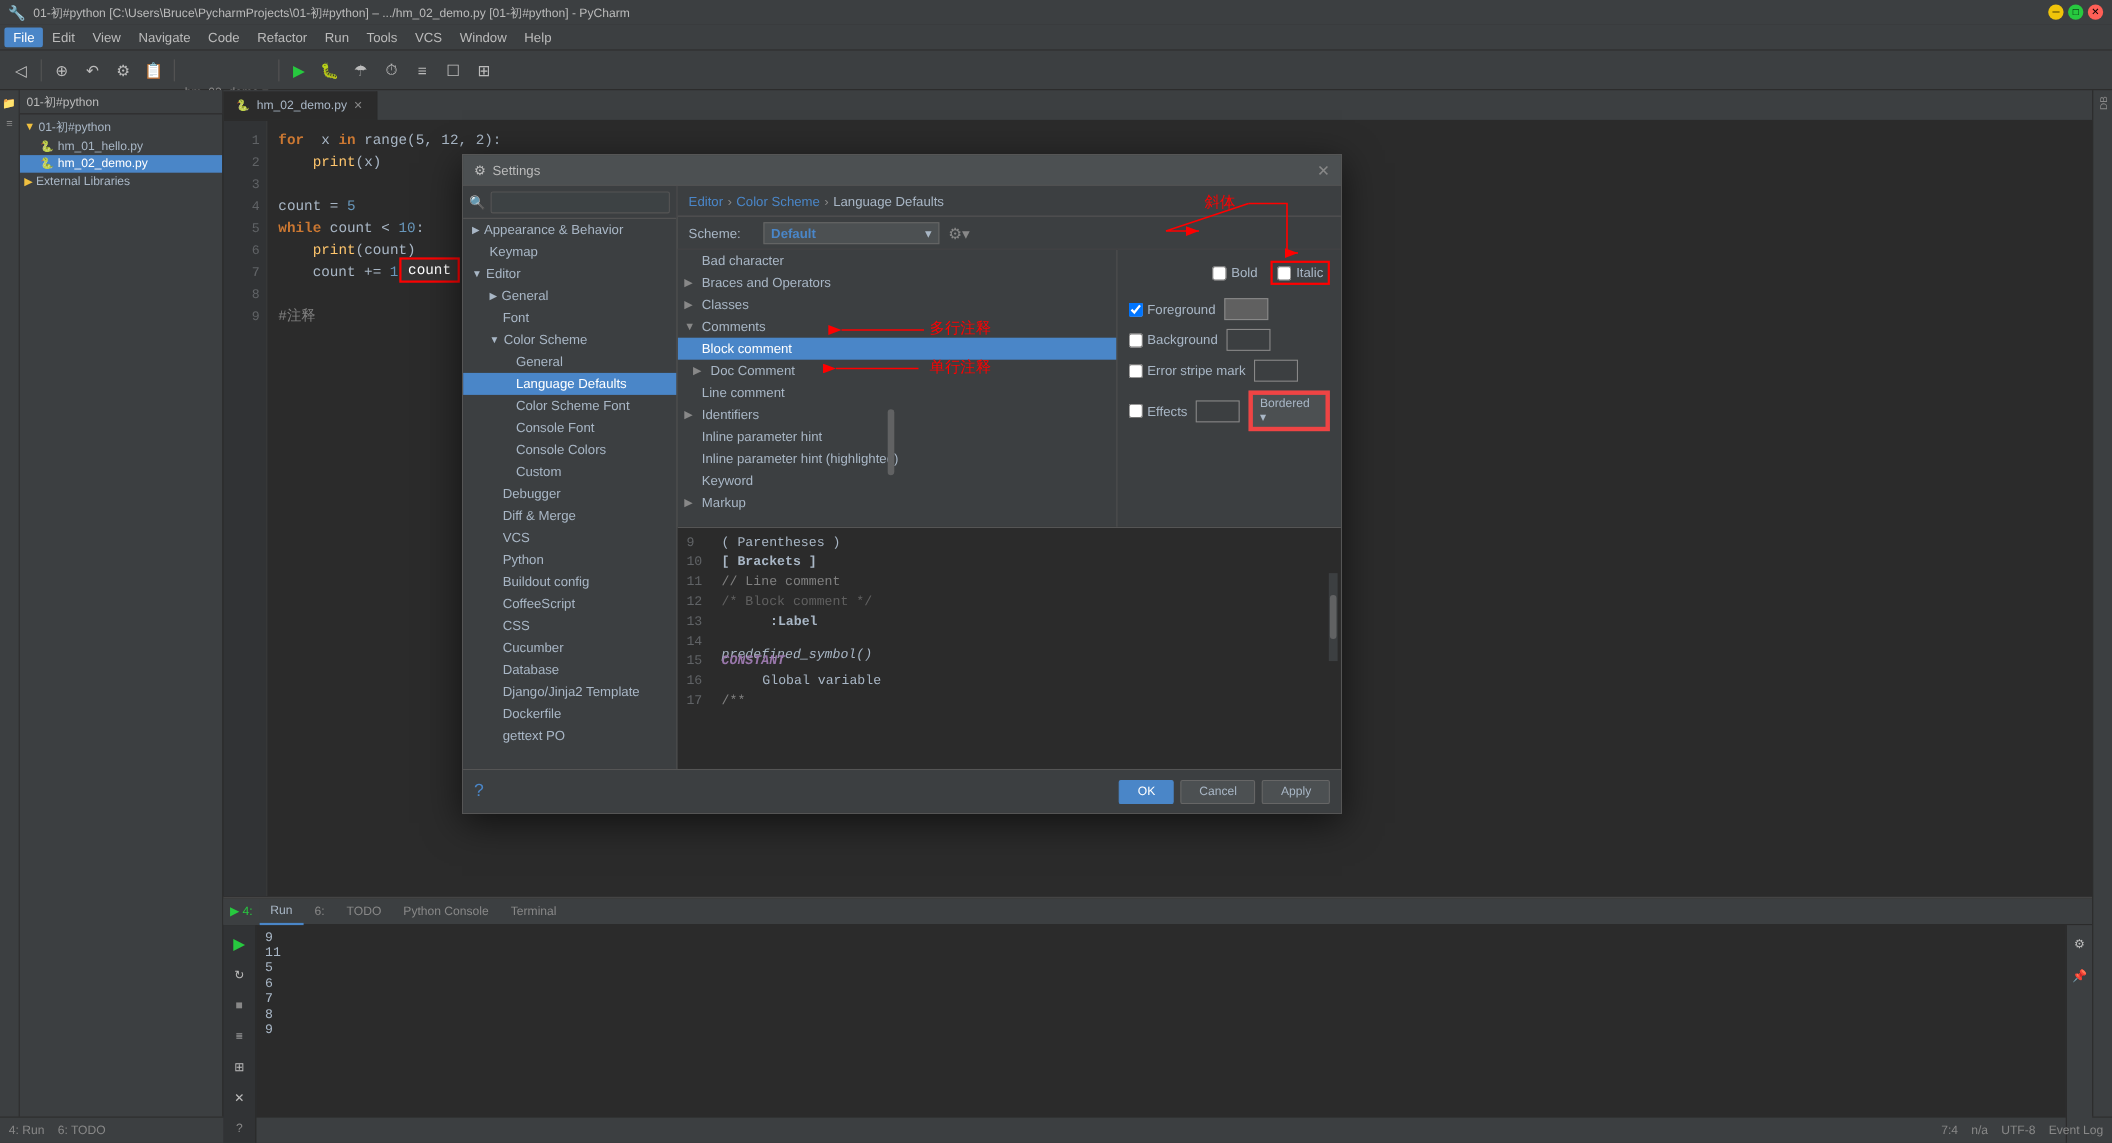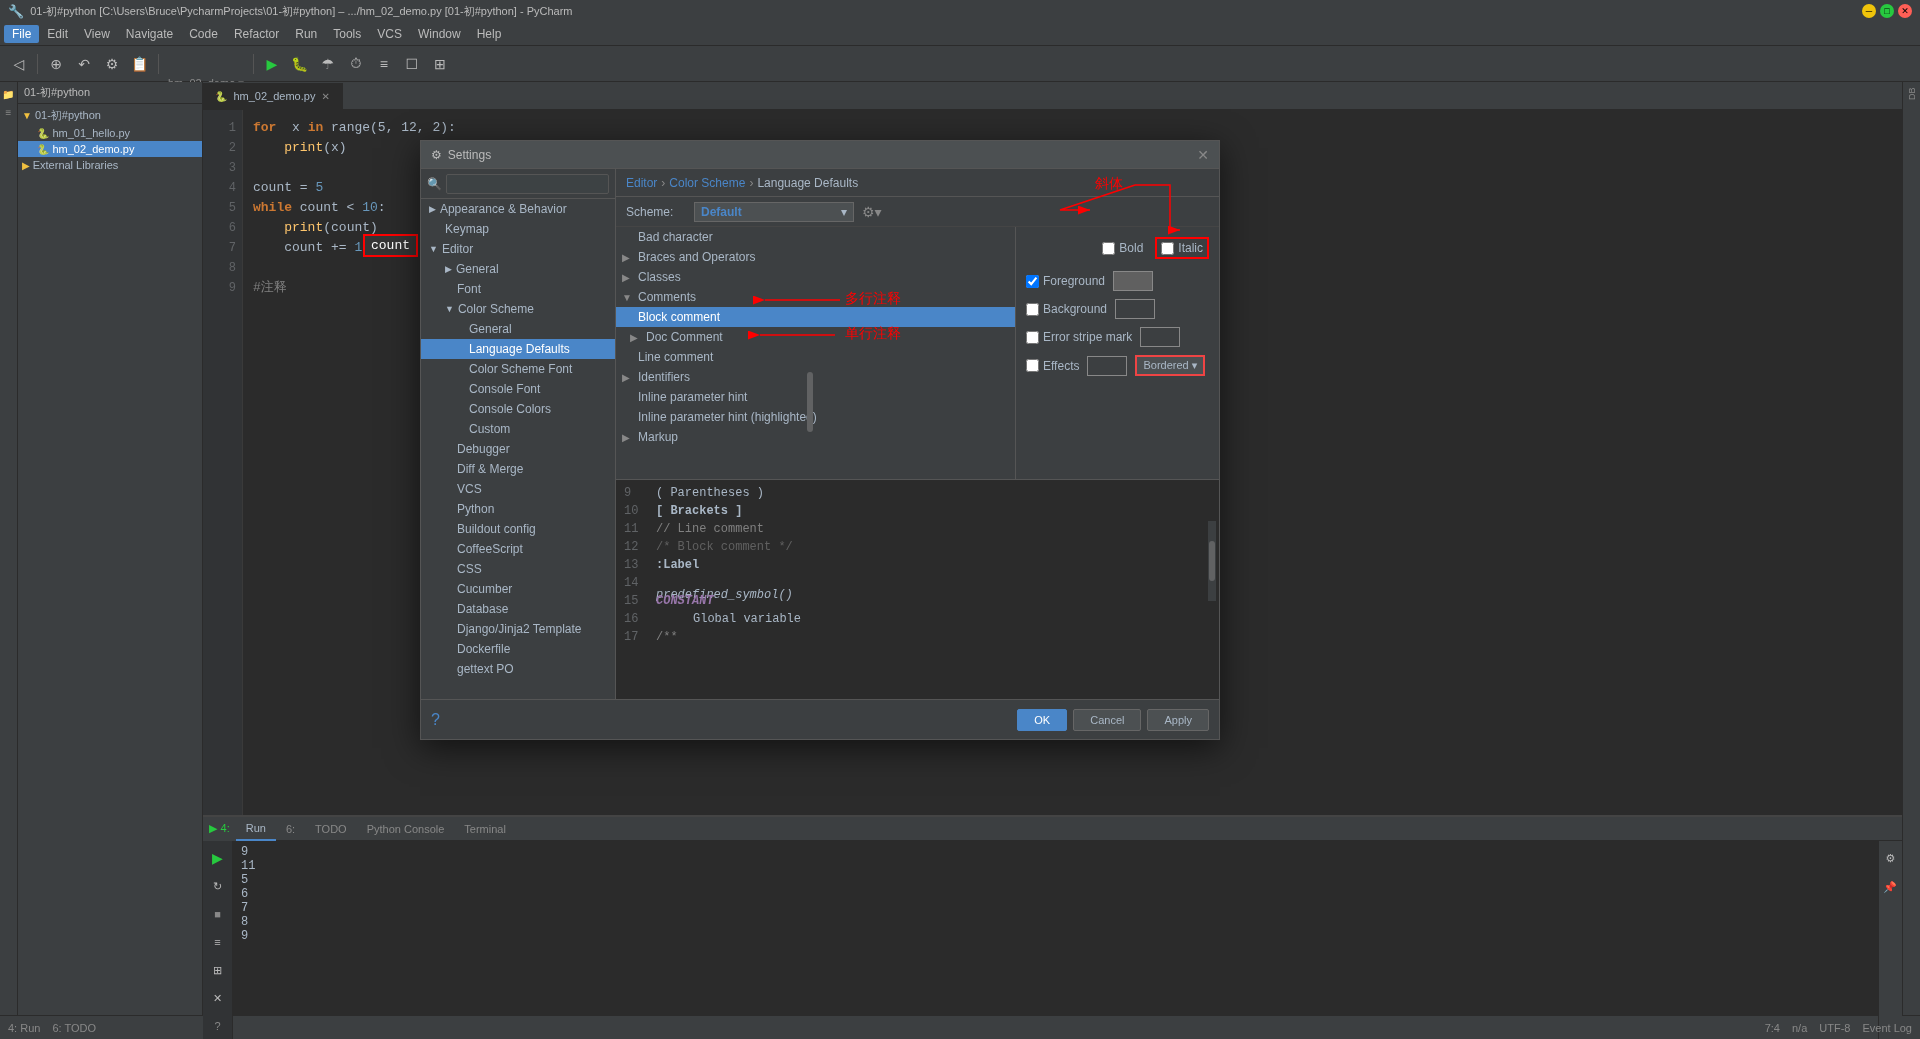--- a/index.html
+++ b/index.html
@@ -106,21 +106,21 @@
     .tree-row { display: flex; align-items: center; padding: 3px 6px; cursor: pointer; font-size: 12px; gap: 4px; }
     .tree-row.selected { background: #4a86c8; color: white; }
     .tree-row .expand-arrow { font-size: 10px; color: #888; width: 12px; }
 
     
     .props-pane { flex: 1; padding: 10px; display: flex; flex-direction: column; gap: 8px; background: #3c3f41; }
     .props-row { display: flex; align-items: center; gap: 8px; }
     .checkbox-label { display: flex; align-items: center; gap: 4px; font-size: 12px; color: #a9b7c6; cursor: pointer; }
     .color-swatch { width: 40px; height: 20px; background: #606060; border: 1px solid #888; cursor: pointer; }
     .color-swatch.fg { background: #606060; }
-    .dropdown-small { background: #4c5052; border: 2px solid #ef4444; color: #a9b7c6; padding: 2px 6px; font-size: 11px; cursor: pointer; }
+    .dropdown-small { background: #4c5052; border: 4px solid #ef4444; color: #a9b7c6; padding: 2px 6px; font-size: 11px; cursor: pointer; }
 
     
     .preview-area { height: 220px; background: #2b2b2b; border-top: 1px solid #555; overflow-y: auto; font-family: 'Courier New', monospace; font-size: 12px; padding: 4px 8px; }
     .preview-line { height: 18px; display: flex; align-items: center; color: #a9b7c6; }
     .ln { color: #606366; width: 24px; margin-right: 8px; }
 
     
     .dialog-footer { height: 40px; background: #3c3f41; border-top: 1px solid #555; display: flex; align-items: center; justify-content: space-between; padding: 0 10px; }
     .footer-left { color: #4a86c8; font-size: 16px; cursor: pointer; }
     .footer-right { display: flex; gap: 6px; }
@@ -488,20 +488,24 @@
             </div>
             <div class="tree-row">
               <span style="width:12px;display:inline-block;"></span>
               <span>Inline parameter hint</span>
             </div>
             <div class="tree-row">
               <span style="width:12px;display:inline-block;"></span>
               <span>Inline parameter hint (highlighted)</span>
             </div>
             <div class="tree-row">
+              <span style="width:12px;display:inline-block;"></span>
+              <span>Keyword</span>
+            </div>
+            <div class="tree-row">
               <span class="expand-arrow">▶</span>
               <span>Markup</span>
             </div>
 
             <div style="position:absolute;right:405px;top:230px;width:8px;height:100px;">
               <div style="width:6px;margin:1px;height:60px;background:#616263;border-radius:3px;"></div>
             </div>
           </div>
 
           <div class="props-pane">
@@ -561,21 +565,21 @@
           <div class="preview-line">
             <span class="ln">11</span>
             <span style="color:#808080;">// Line comment</span>
           </div>
           <div class="preview-line">
             <span class="ln">12</span>
             <span style="color:#606060;">/* Block comment */</span>
           </div>
           <div class="preview-line">
             <span class="ln">13</span>
-            <span style="color:#a9b7c6;font-weight:bold;">:Label</span>
+            <span style="color:#a9b7c6;font-weight:bold;margin-left:44px;">:Label</span>
           </div>
           <div class="preview-line">
             <span class="ln">14</span>
             <span style="color:#a9b7c6;font-style:italic;margin-top:23px;">predefined_symbol()</span>
           </div>
           <div class="preview-line">
             <span class="ln">15</span>
             <span style="color:#9876aa;font-style:italic;font-weight:bold;">CONSTANT</span>
           </div>
           <div class="preview-line">

